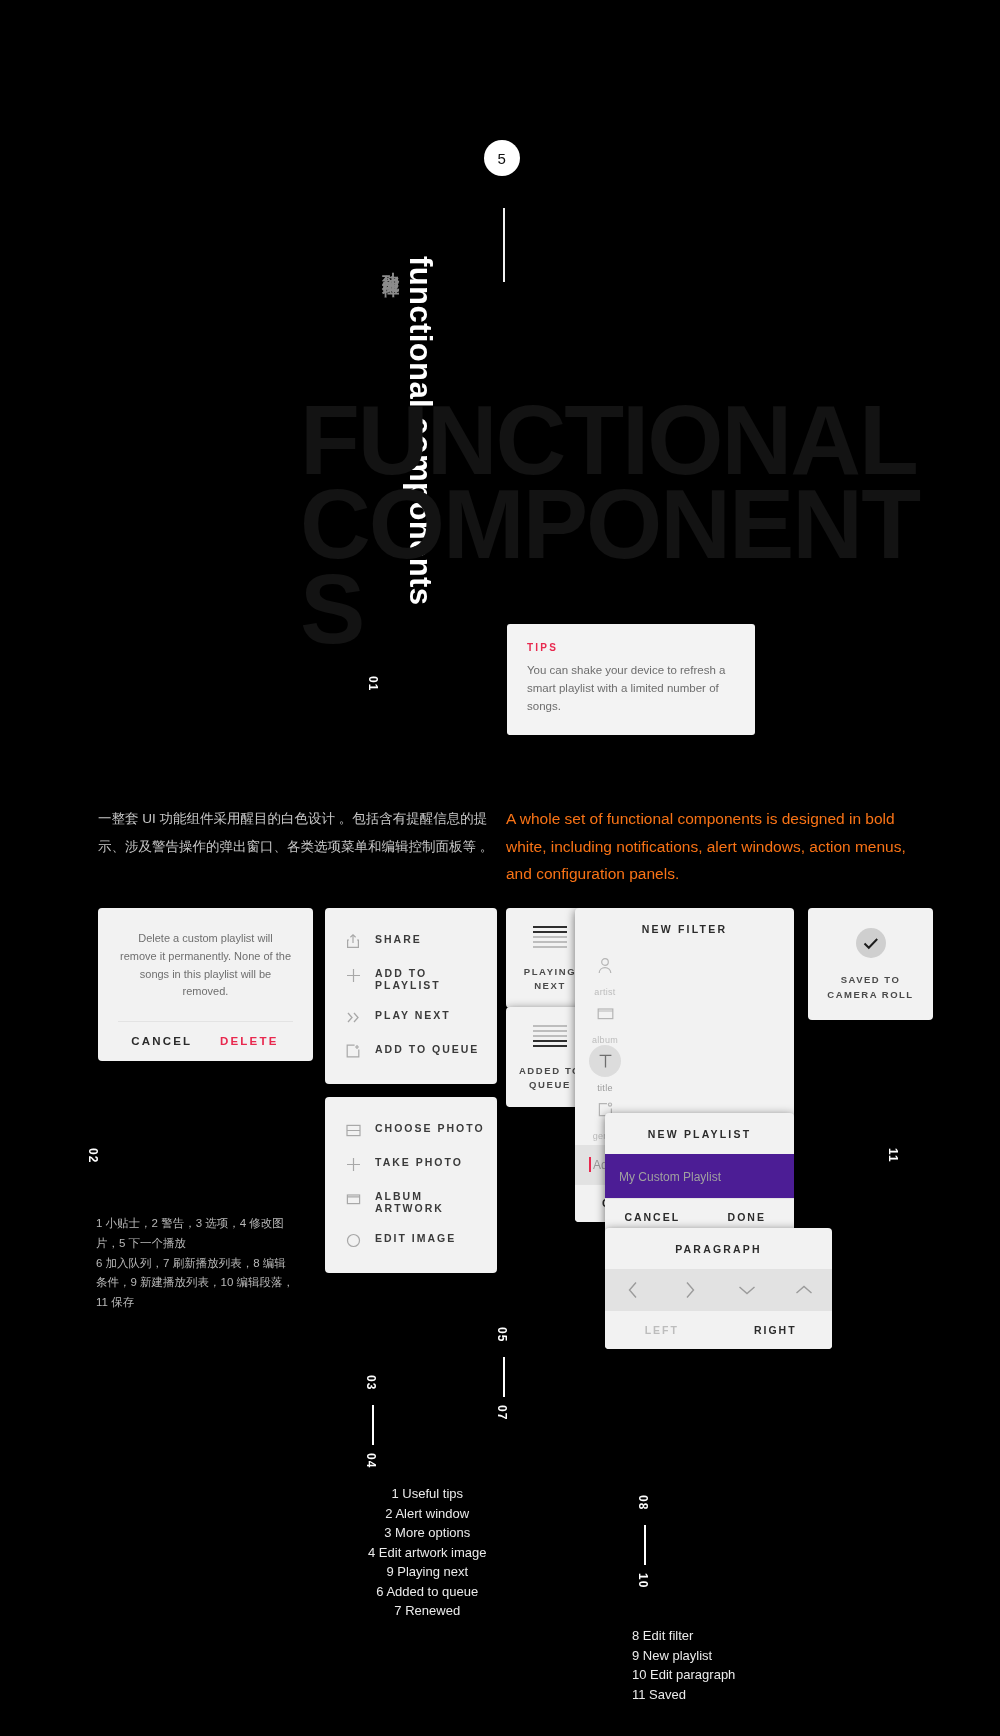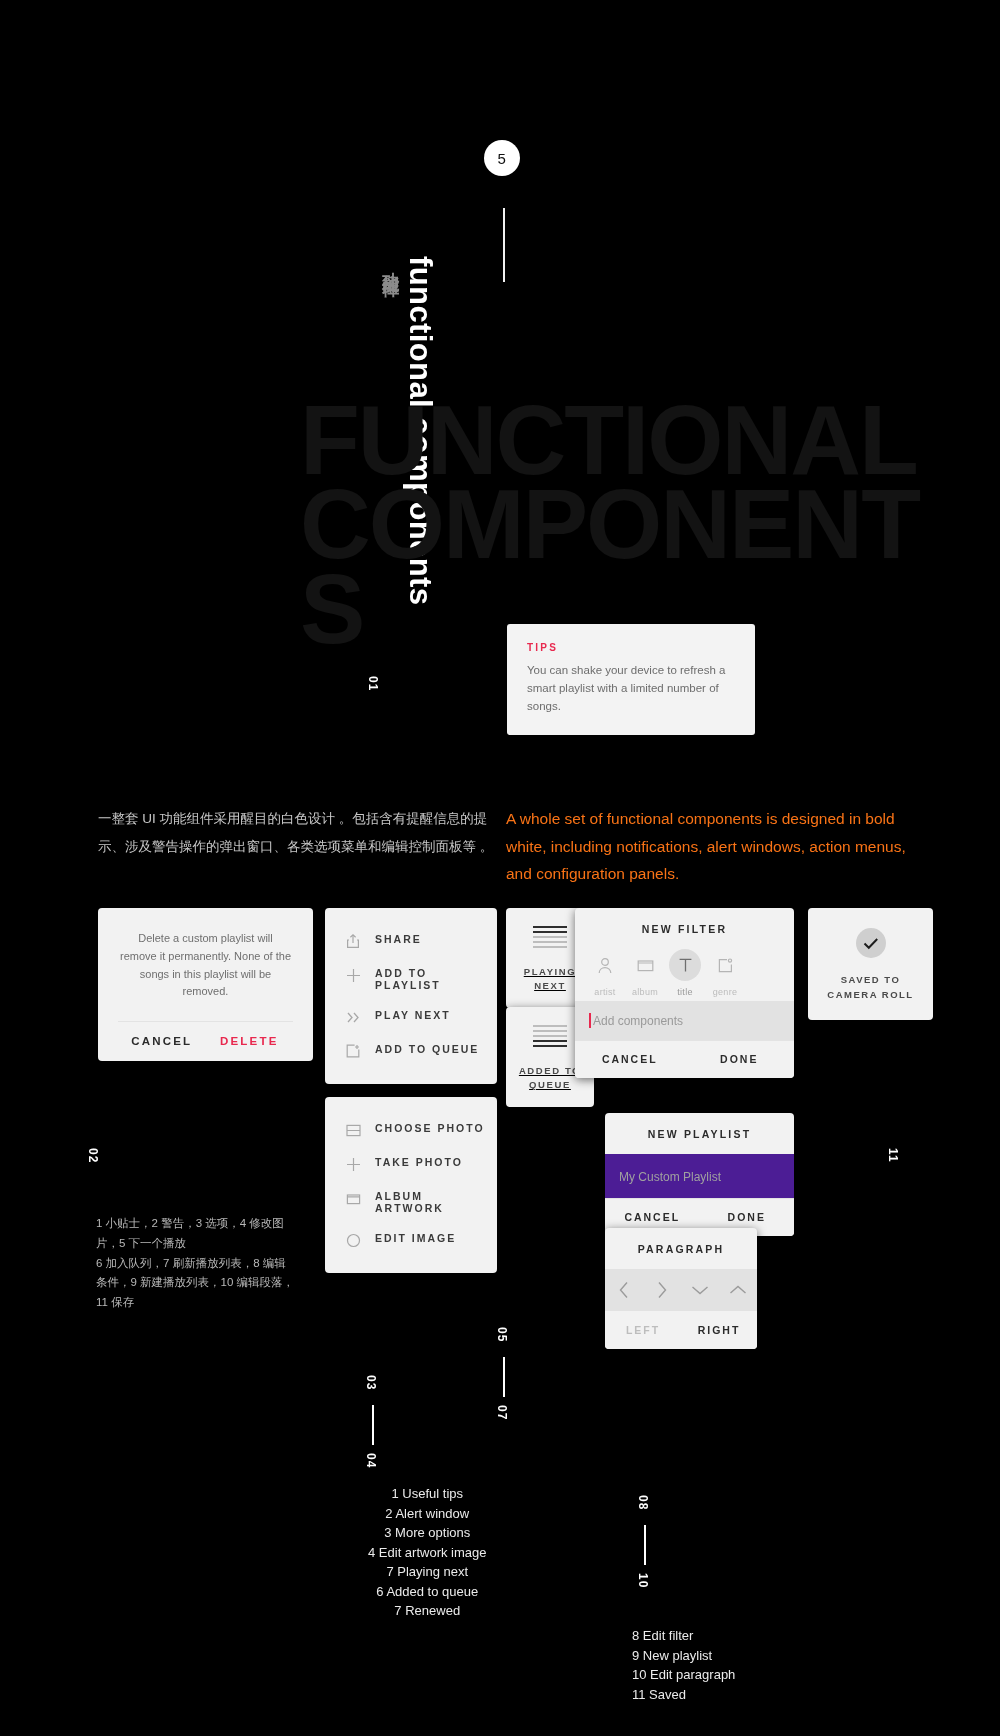--- a/index.html
+++ b/index.html
@@ -102,21 +102,21 @@
     color: #a8a8a8;
   }
   .menu-ico svg { display: block; }
   .menu-label {
     font-size: 10.5px; font-weight: 700; letter-spacing: 2px; color: #3a3a3a;
   }
 
   
   .toast {
     width: 88px; text-align: center; padding: 18px 6px 14px 6px;
-    display: flex; flex-direction: column; align-items: center; gap: 14px; text-decoration: underline;
+    display: flex; flex-direction: column; align-items: center; gap: 14px;
   }
   .toast-1 { left: 506px; top: 908px; }
   .toast-2 { left: 506px; top: 1007px; }
   .toast-3 { left: 506px; top: 1115px; }
   .toast-label {
     font-size: 9.5px; font-weight: 700; letter-spacing: 1.6px;
     color: #4a4a4a; line-height: 1.5;
   }
   .lines { width: 34px; }
   .lines span { display: block; height: 2px; background: #bdbdbd; margin-bottom: 3px; }
@@ -134,21 +134,21 @@
     margin: 0 auto 14px auto; display: flex; align-items: center; justify-content: center;
   }
   .saved-label { font-size: 9.5px; font-weight: 700; letter-spacing: 1.5px; color: #4a4a4a; line-height: 1.6; }
 
   
   .filter { left: 575px; top: 908px; width: 219px; }
   .dlg-title {
     text-align: center; font-size: 10.5px; font-weight: 700;
     letter-spacing: 2.2px; color: #2b2b2b; padding: 15px 0 14px 0;
   }
-  .filter-icons { display: flex; justify-content: flex-start; padding: 0 10px 4px 10px; }
+  .filter-icons { display: flex; justify-content: flex-end; padding: 0 10px 4px 10px; flex-direction: column; }
   .fi { width: 40px; text-align: center; }
   .fi-glyph {
     width: 32px; height: 32px; margin: 0 auto 6px auto; border-radius: 50%;
     display: flex; align-items: center; justify-content: center; color: #b5b5b5;
   }
   .fi-glyph.active { background: #dcdcdc; color: #6e6e6e; }
   .fi-label { font-size: 9px; color: #bcbcbc; letter-spacing: .3px; }
   .fi.active .fi-label { color: #9a9a9a; }
   .seg-row { display: flex; justify-content: center; gap: 10px; padding: 8px 0 14px 0; }
   .seg {
@@ -165,21 +165,21 @@
     flex: 1; text-align: center; padding: 12px 0 13px 0;
     font-size: 10.5px; font-weight: 700; letter-spacing: 2px; color: #2b2b2b;
   }
 
   
   .playlist { left: 605px; top: 1113px; width: 189px; }
   .pl-input { background: #4c1d95; padding: 13px 14px; }
   .pl-input span { font-size: 12px; color: #a0a0a0; }
 
   
-  .para { left: 605px; top: 1228px; width: 152px; }
+  .para { left: 605px; top: 1228px; width: 227px; }
   .para-nav {
     display: flex; background: #e2e2e2; justify-content: space-around;
     padding: 12px 0; color: #9b9b9b;
   }
   .para-nav div { width: 34px; display: flex; align-items: center; justify-content: center; }
   .para-align { display: flex; background: #f2f2f2; }
   .para-align > div {
     flex: 1; text-align: center; padding: 13px 0;
     font-size: 10.5px; font-weight: 700; letter-spacing: 2px;
   }
@@ -445,21 +445,21 @@
   <div class="marker" style="left:900px; top:1148px;">11</div>
 
   <div class="legend cn" style="white-space:pre-line;">1 小贴士，2 警告，3 选项，4 修改图片，5 下一个播放
 6 加入队列，7 刷新播放列表，8 编辑条件，9 新建播放列表，10 编辑段落，11 保存</div>
 
   <ul class="legend en1">
     <li>1 Useful tips</li>
     <li>2 Alert window</li>
     <li>3 More options</li>
     <li>4 Edit artwork image</li>
-    <li>7 Playing next</li>
+    <li>9 Playing next</li>
     <li>6 Added to queue</li>
     <li>7 Renewed</li>
   </ul>
 
   <ul class="legend en2">
     <li>8 Edit filter</li>
     <li>9 New playlist</li>
     <li>10 Edit paragraph</li>
     <li>11 Saved</li>
   </ul>

